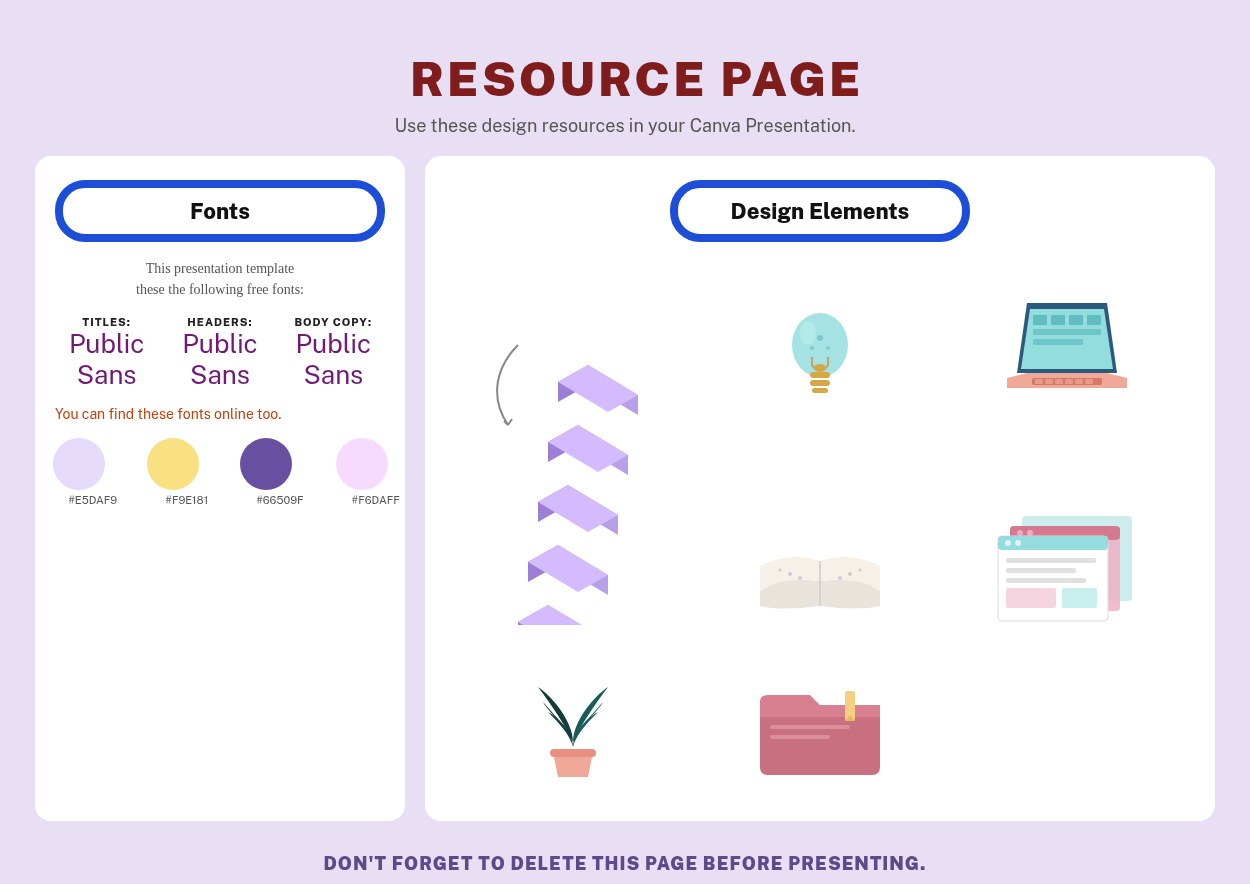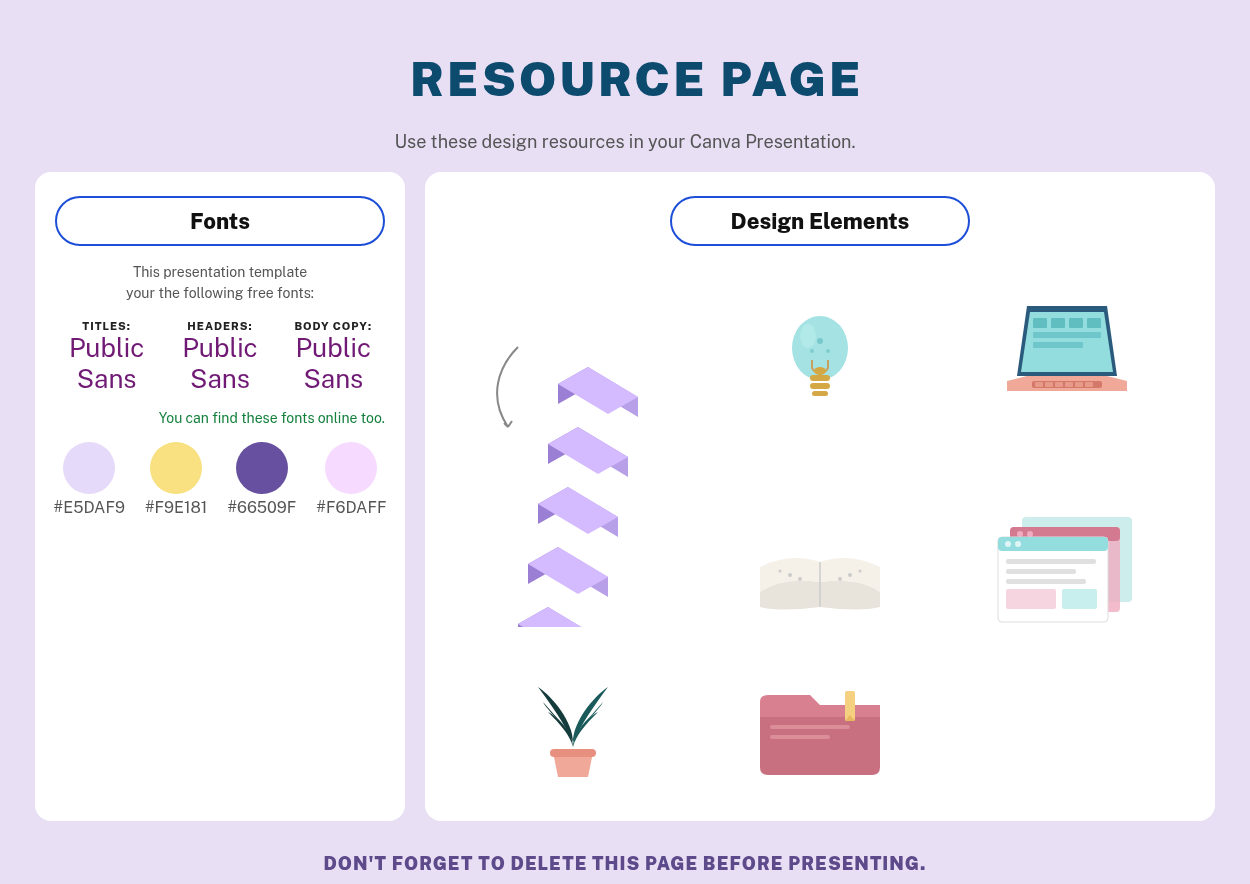--- a/index.html
+++ b/index.html
@@ -16,30 +16,30 @@
 
     .page-header {
       text-align: center;
       margin-top: 50px;
       margin-bottom: 20px;
     }
 
     .page-title {
       font-size: 48px;
       font-weight: 900;
-      color: #0c4a6e;
+      color: #7f1d1d;
       letter-spacing: 3px;
       text-transform: uppercase;
       margin-left: 23px;
     }
 
     .page-subtitle {
       font-size: 18px;
       color: #555;
-      margin-top: 24px;
+      margin-top: 8px;
     }
 
     .main-content {
       display: flex;
       gap: 20px;
       width: 1180px;
       flex: 1;
     }
 
     
@@ -47,34 +47,35 @@
       width: 370px;
       background: white;
       border-radius: 16px;
       padding: 24px 20px;
       display: flex;
       flex-direction: column;
       gap: 16px;
     }
 
     .section-header-box {
-      border: 2px solid #1d4ed8;
+      border: 8px solid #1d4ed8;
       border-radius: 30px;
       text-align: center;
       padding: 10px 20px;
       font-size: 22px;
       font-weight: 800;
       color: #111;
     }
 
     .fonts-description {
       text-align: center;
       font-size: 14px;
       color: #555;
       line-height: 1.5;
+      font-family: Liberation Serif, serif;
     }
 
     .font-entries {
       display: flex;
       gap: 10px;
       align-items: center;
     }
 
     .font-entry {
       text-align: center;
@@ -88,23 +89,23 @@
       text-transform: uppercase;
     }
 
     .font-name {
       font-size: 26px;
       font-weight: 400;
       color: #701a75;
     }
 
     .fonts-note {
-      text-align: right;
+      text-align: left;
       font-size: 14px;
-      color: #15803d;
+      color: #c2410c;
     }
 
     .colors-grid {
       display: flex;
       flex-direction: column;
       gap: 12px;
       align-items: center;
     }
 
     .colors-row {
@@ -119,22 +120,23 @@
       gap: 4px;
     }
 
     .color-swatch {
       width: 52px;
       height: 52px;
       border-radius: 50%;
     }
 
     .color-hex {
-      font-size: 16px;
+      font-size: 11px;
       color: #555;
+      margin-left: 28px;
     }
 
     
     .right-panel {
       flex: 1;
       background: white;
       border-radius: 16px;
       padding: 24px 30px;
       display: flex;
       flex-direction: column;
@@ -193,21 +195,21 @@
 </div>
 
 <div class="main-content">
 
   <div class="left-panel">
 
     <div class="section-header-box">Fonts</div>
 
     <div class="fonts-description">
       <span>This presentation template</span><br>
-      <span>your the following free fonts:</span>
+      <span>these the following free fonts:</span>
     </div>
 
     <div class="font-entries">
       <div class="font-entry">
         <div class="font-label">TITLES:</div>
         <div class="font-name">Public Sans</div>
       </div>
       <div class="font-entry">
         <div class="font-label">HEADERS:</div>
         <div class="font-name">Public Sans</div>

